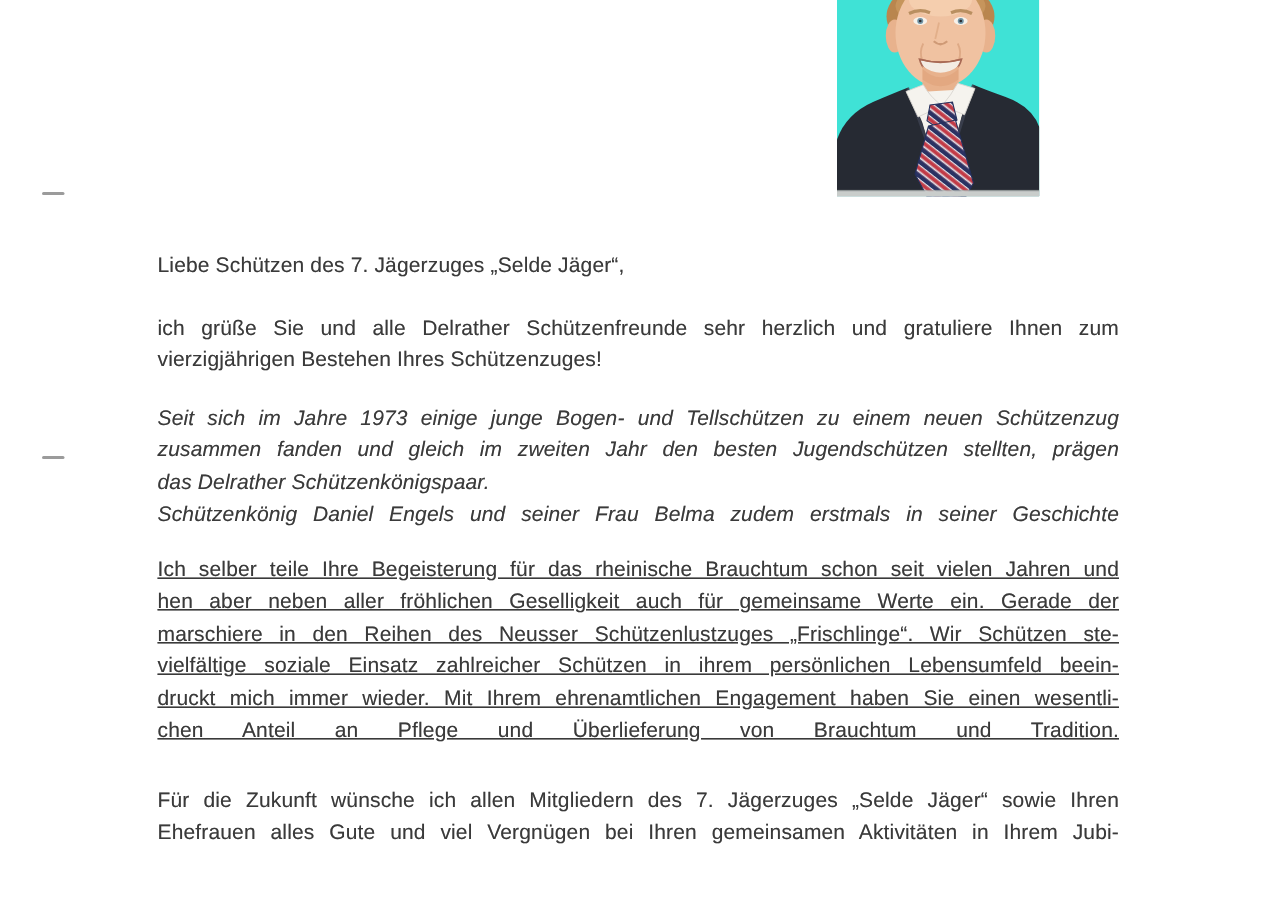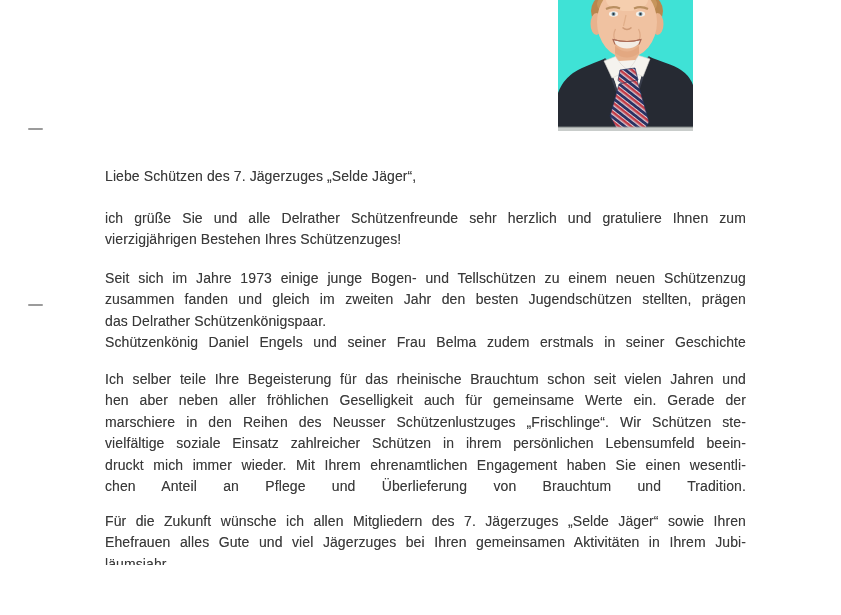--- a/index.html
+++ b/index.html
@@ -45,22 +45,22 @@
     width: 641px;
     color: #3a3a3a;
     font-size: 14px;
     line-height: 21.5px;
     letter-spacing: 0.1px;
     text-shadow: 0 0 0.4px rgba(58,58,58,0.45);
   }
   .para { margin: 0; }
   .para-sal { margin-bottom: 20px; }
   .para-1  { margin-bottom: 17px; }
-  .para-2  { margin-bottom: 15px; }
-  .para-3  { margin-bottom: 13px; }
+  .para-2  { margin-bottom: 15px; font-style: italic; }
+  .para-3  { margin-bottom: 25px; text-decoration: underline; }
   .line {
     text-align: justify;
     text-align-last: justify;
     white-space: normal;
   }
   .line.left-last {
     text-align: justify;
     text-align-last: left;
   }
 </style>
@@ -159,18 +159,18 @@
       <div class="line">Ich selber teile Ihre Begeisterung für das rheinische Brauchtum schon seit vielen Jahren und</div>
       <div class="line">hen aber neben aller fröhlichen Geselligkeit auch für gemeinsame Werte ein. Gerade der</div>
       <div class="line">marschiere in den Reihen des Neusser Schützenlustzuges „Frischlinge“. Wir Schützen ste-</div>
       <div class="line">vielfältige soziale Einsatz zahlreicher Schützen in ihrem persönlichen Lebensumfeld beein-</div>
       <div class="line">druckt mich immer wieder. Mit Ihrem ehrenamtlichen Engagement haben Sie einen wesentli-</div>
       <div class="line">chen Anteil an Pflege und Überlieferung von Brauchtum und Tradition.</div>
     </div>
 
     <div class="para para-4">
       <div class="line">Für die Zukunft wünsche ich allen Mitgliedern des 7. Jägerzuges „Selde Jäger“ sowie Ihren</div>
-      <div class="line">Ehefrauen alles Gute und viel Jägerzuges bei Ihren gemeinsamen Aktivitäten in Ihrem Jubi-</div>
+      <div class="line">Ehefrauen alles Gute und viel Vergnügen bei Ihren gemeinsamen Aktivitäten in Ihrem Jubi-</div>
       <div class="line left-last">läumsjahr.</div>
     </div>
 
   </div>
 </div>
 
 </body></html>

